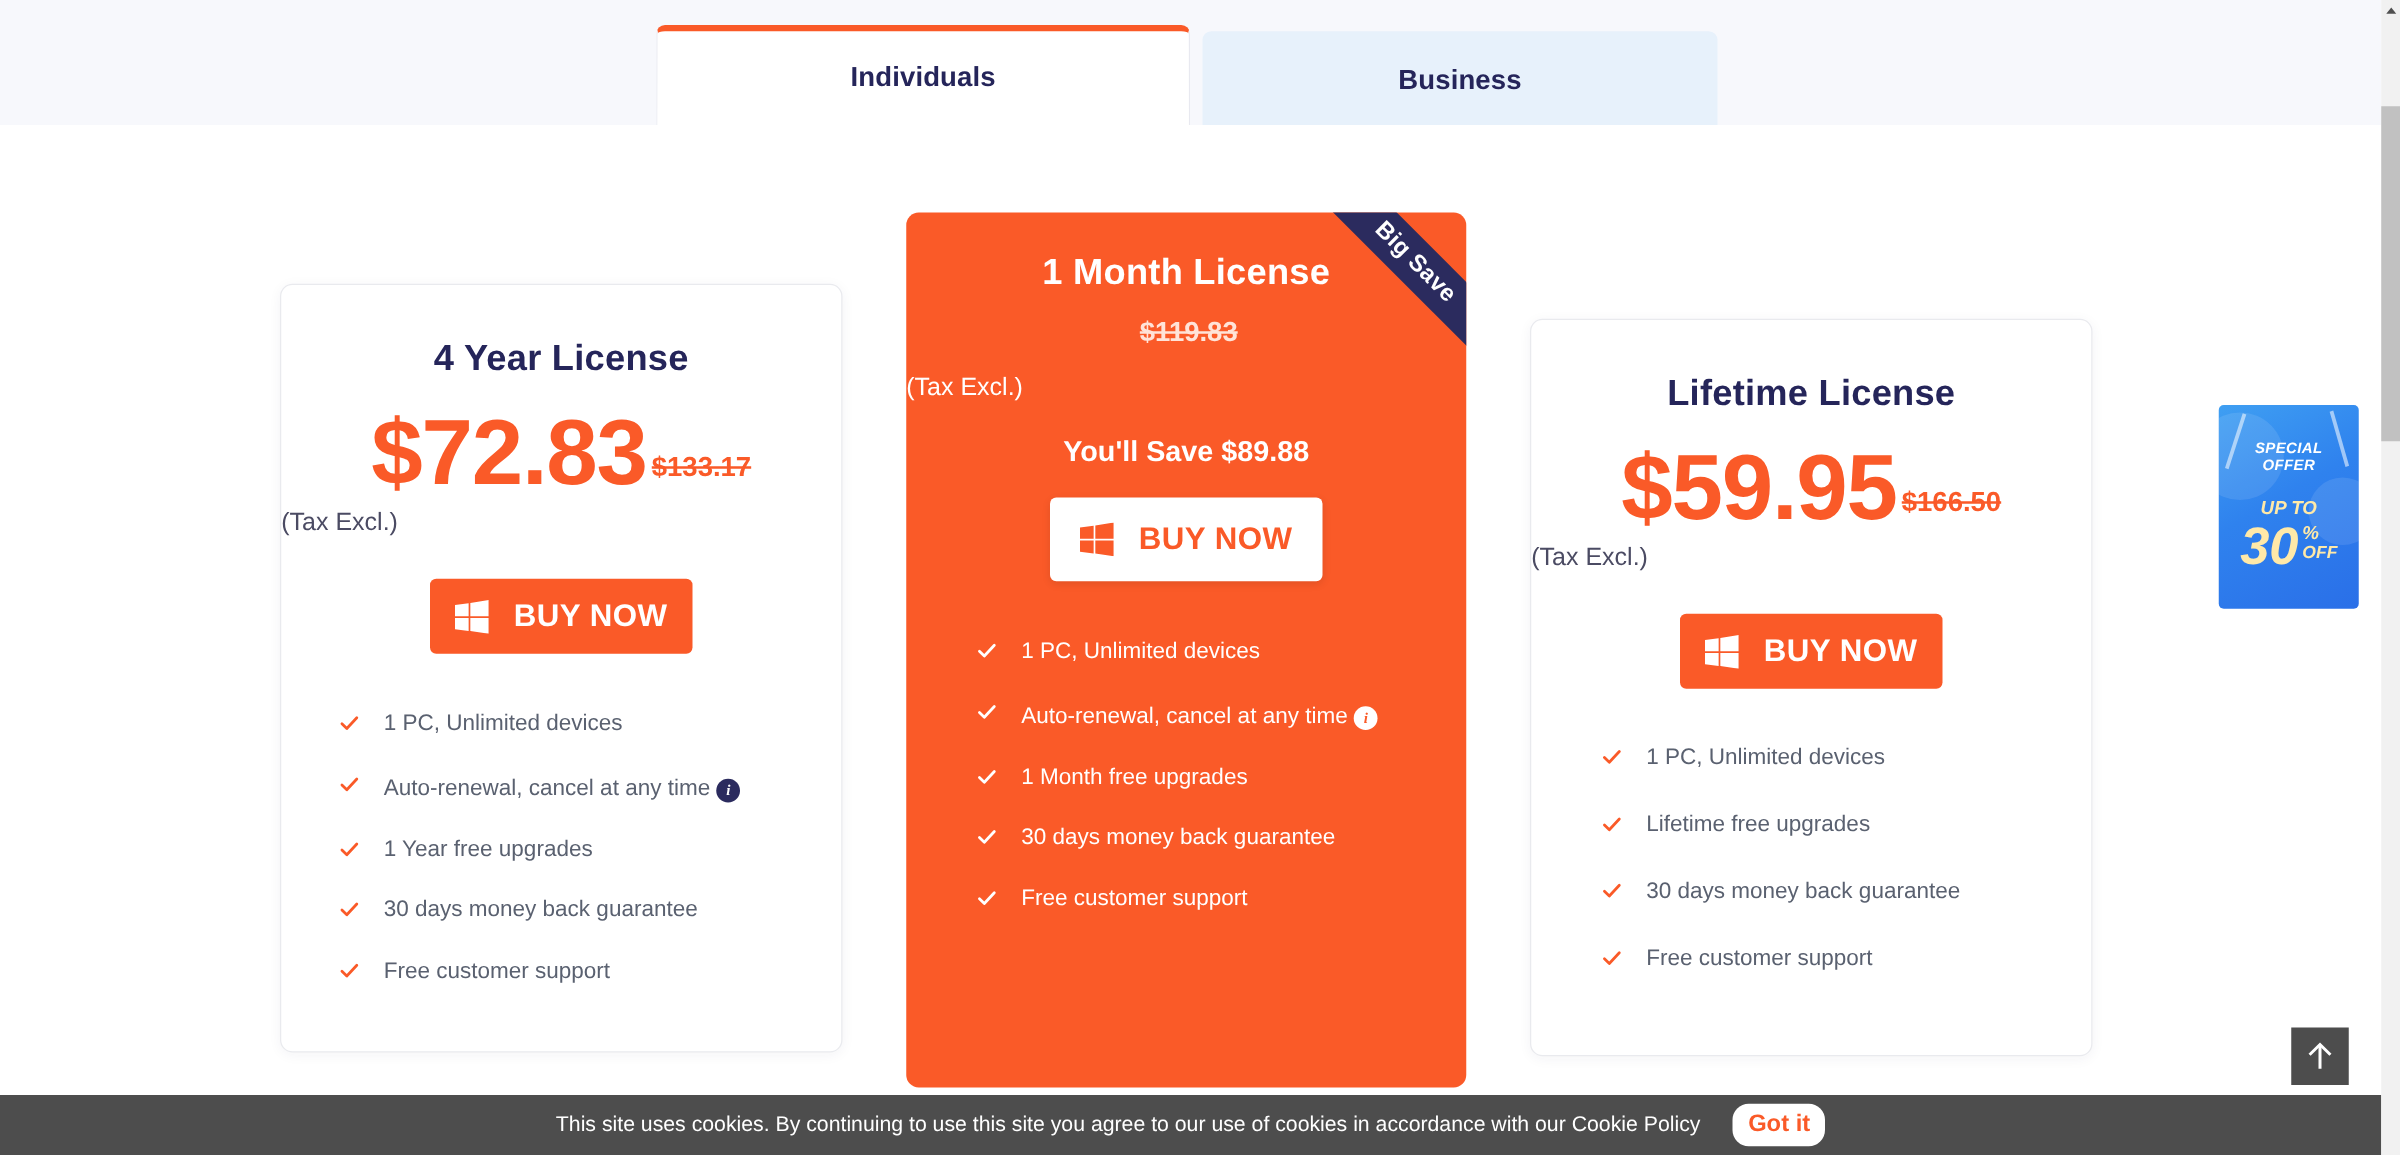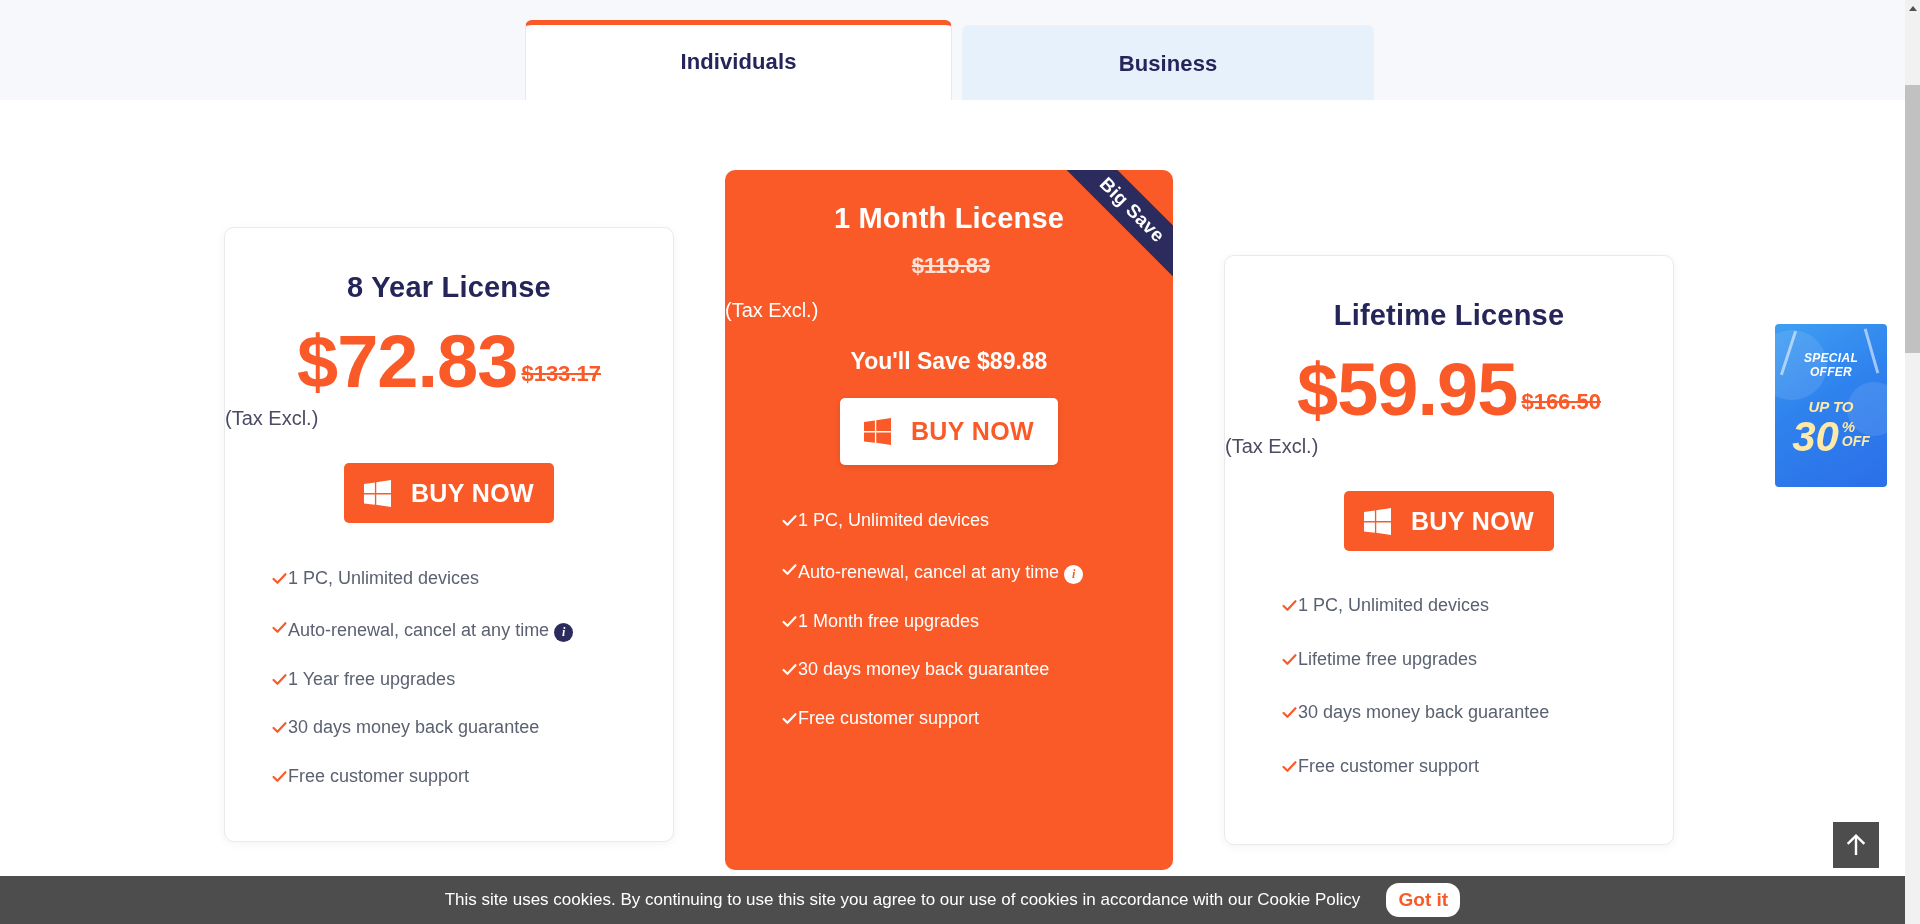--- a/index.html
+++ b/index.html
@@ -171,20 +171,21 @@
     font-weight: 700;
     letter-spacing: .4px;
   }
   .win-icon { width: 27px; height: 27px; flex: none; }
 
   
   .features { list-style: none; }
   .feature {
     display: flex;
     align-items: flex-start;
+    gap: 19px;
     font-size: 18px;
     color: #5a6170;
     margin-bottom: 26px;
     line-height: 1.25;
   }
   .card-month .feature { color: #ffffff; }
   .check {
     flex: none;
     width: 17px; height: 17px;
     margin-top: 3px;
@@ -357,21 +358,21 @@
       </div>
       <div class="tab inactive">
         <span>Business</span>
       </div>
     </div>
   </div>
 
   <div class="cards">
 
     <div class="card card-year">
-      <div class="card-title" style="margin-top:43px;">8 Year License</div>
+      <div class="card-title" style="margin-top:43px;">4 Year License</div>
       <div class="price-row" style="margin-top:23px;">
         <span class="price">$72.83</span>
         <span class="old-price">$133.17</span>
       </div>
       <div class="tax">(Tax Excl.)</div>
 
       <button class="buy-btn buy-orange" style="margin-top:33px;">
         <svg class="win-icon" viewBox="0 0 24 24">
           <path fill="#ffffff" d="M0 3.6 9.7 2.3v9.3H0zM10.9 2.1 24 0v11.5H10.9zM0 12.8h9.7v9.3L0 20.8zM10.9 12.8H24V24l-13.1-1.9z"></path>
         </svg>

